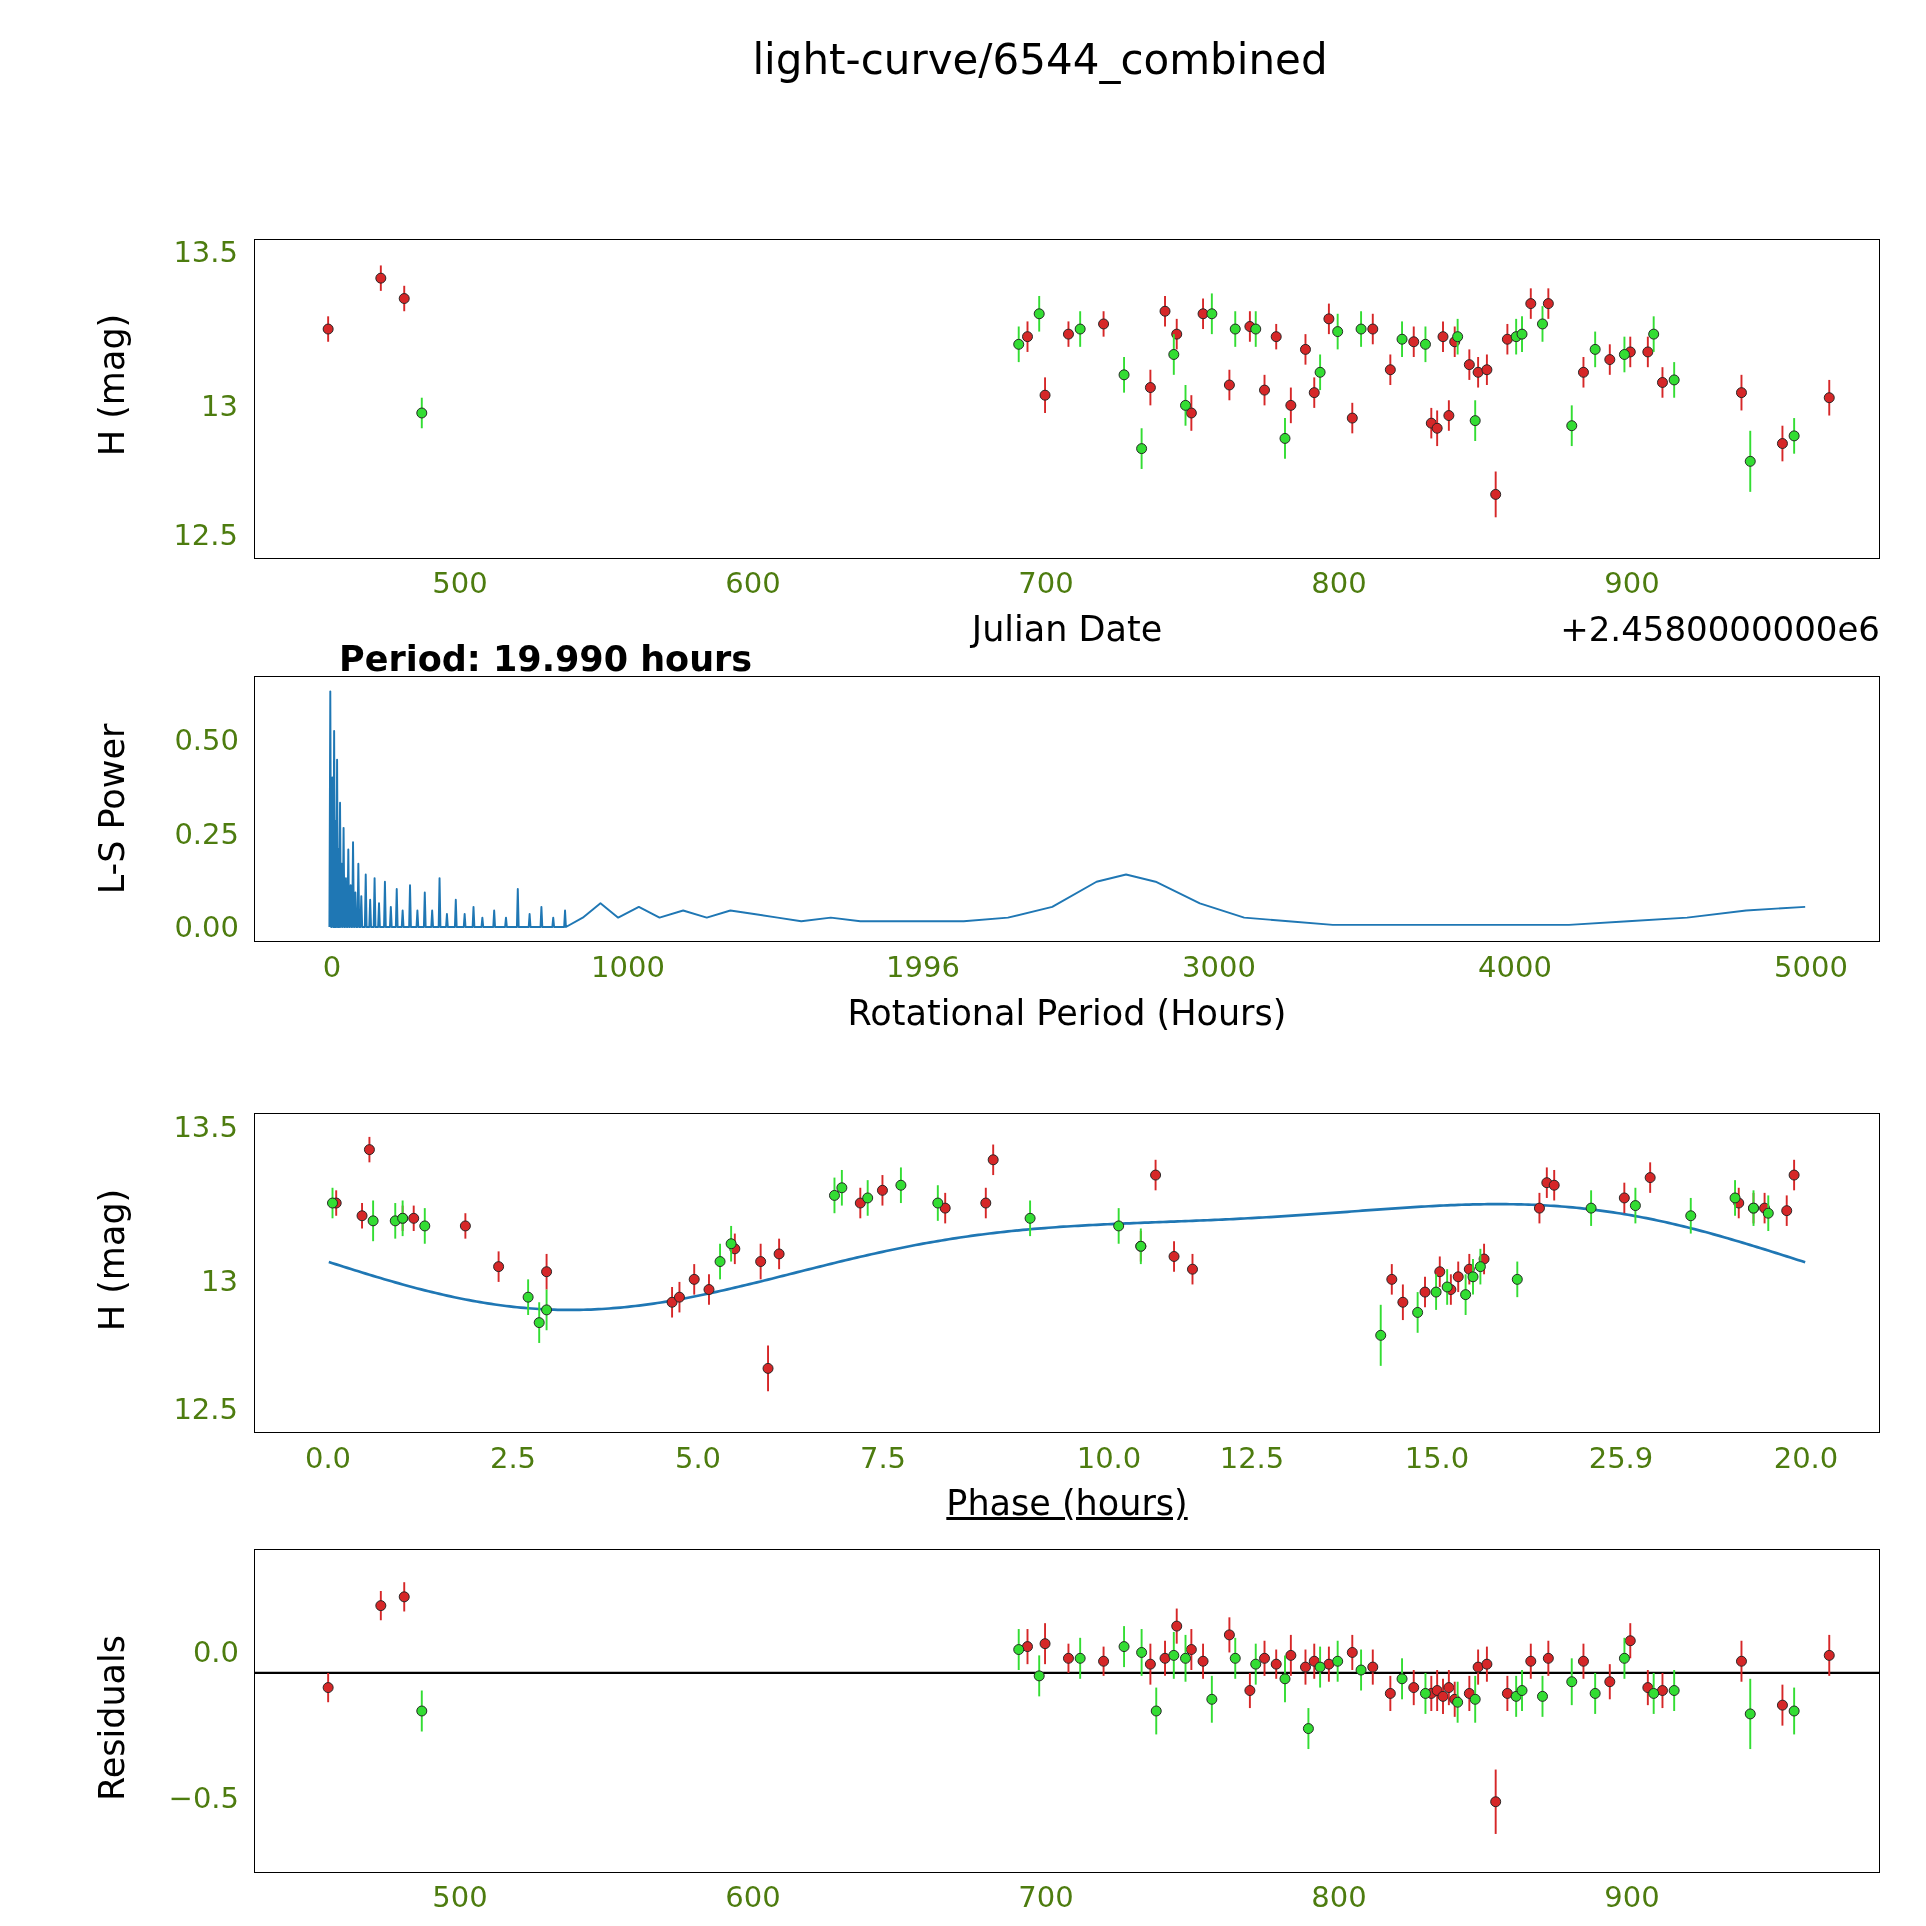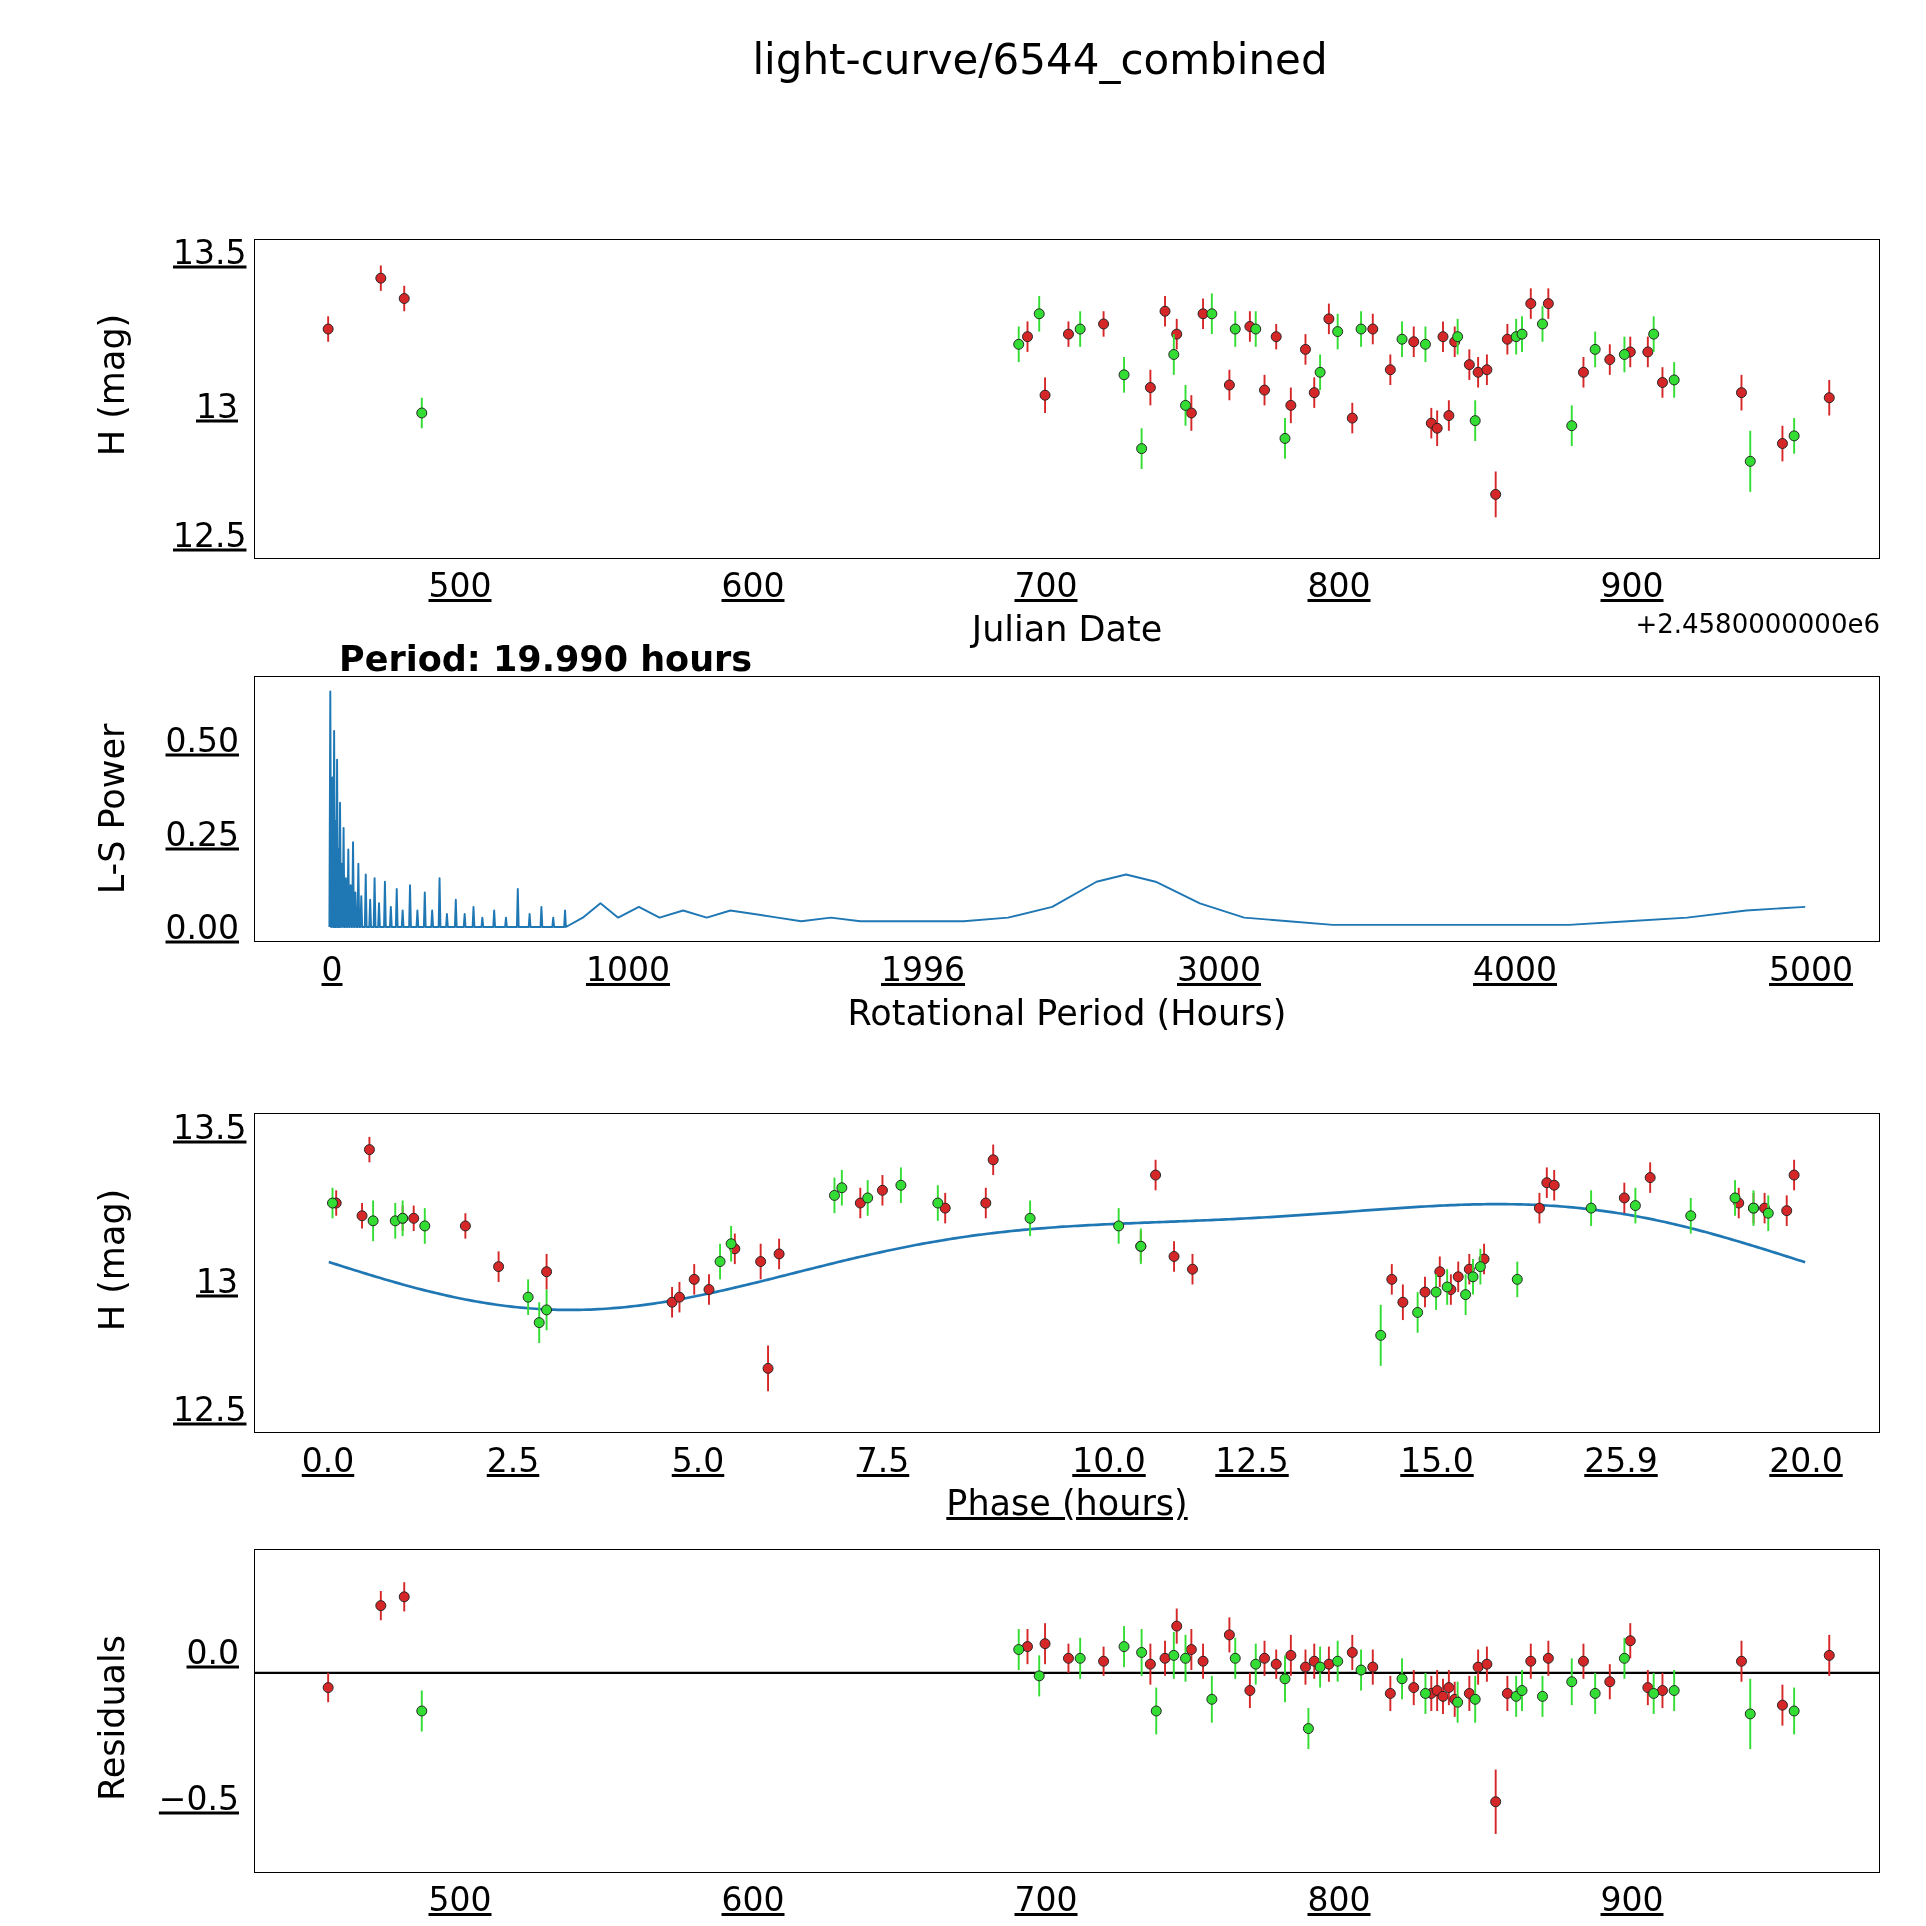--- a/index.html
+++ b/index.html
@@ -45,24 +45,23 @@
   }
   svg.overlay {
     position: absolute;
     left: 0; top: 0;
     width: 100%;
     height: 100%;
     overflow: visible;
   }
   .tick-label {
     position: absolute;
-    font-size: 33px;
-    color: #000000;
+    font-size: 29px;
+    color: #4d7c0f;
     white-space: nowrap;
-    text-decoration: underline;
   }
   .tick-label.x {
     transform: translateX(-50%);
   }
   .tick-label.y {
     transform: translateY(-50%);
     text-align: right;
   }
   .axis-label {
     position: absolute;
@@ -72,21 +71,21 @@
   }
   .axis-label.x {
     transform: translateX(-50%);
   }
   .axis-label.y {
     transform-origin: 50% 50%;
     white-space: nowrap;
   }
   .offset-label {
     position: absolute;
-    font-size: 26px;
+    font-size: 34px;
     color: #000;
     white-space: nowrap;
     transform: translateX(-100%);
   }
   .panel-note {
     position: absolute;
     font-size: 35px;
     color: #000;
     white-space: nowrap;
     font-weight: bold;

